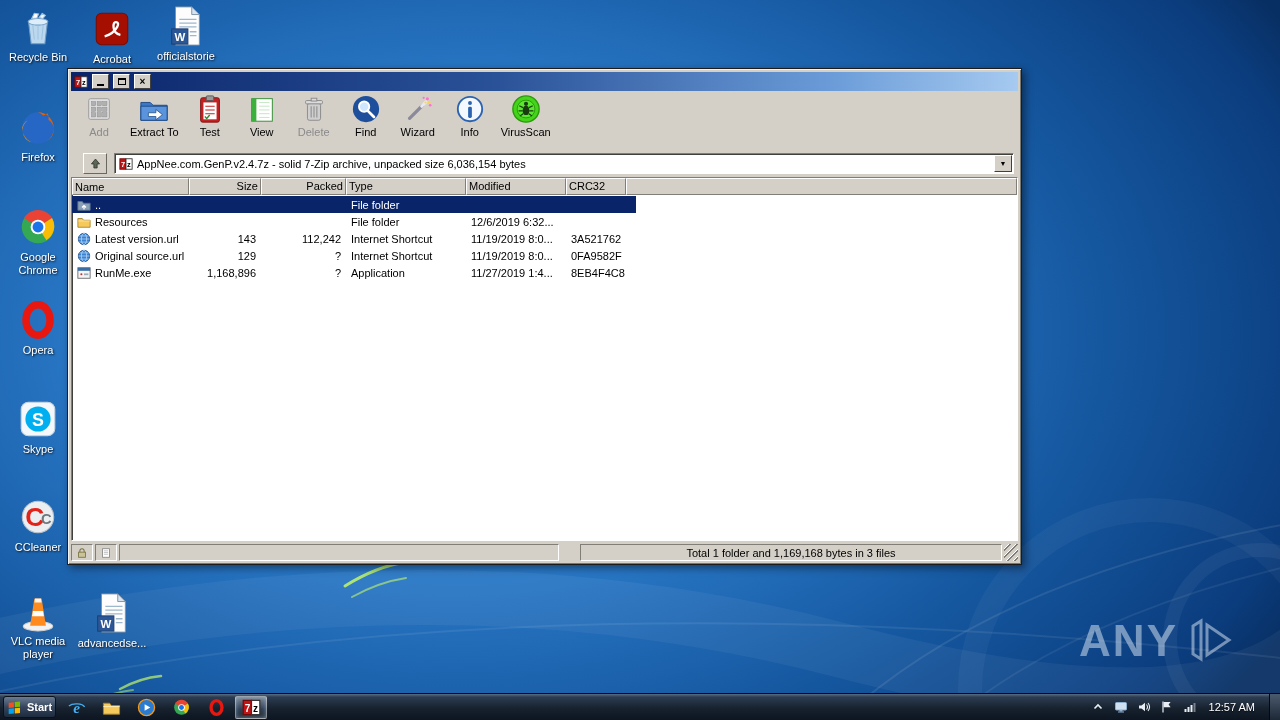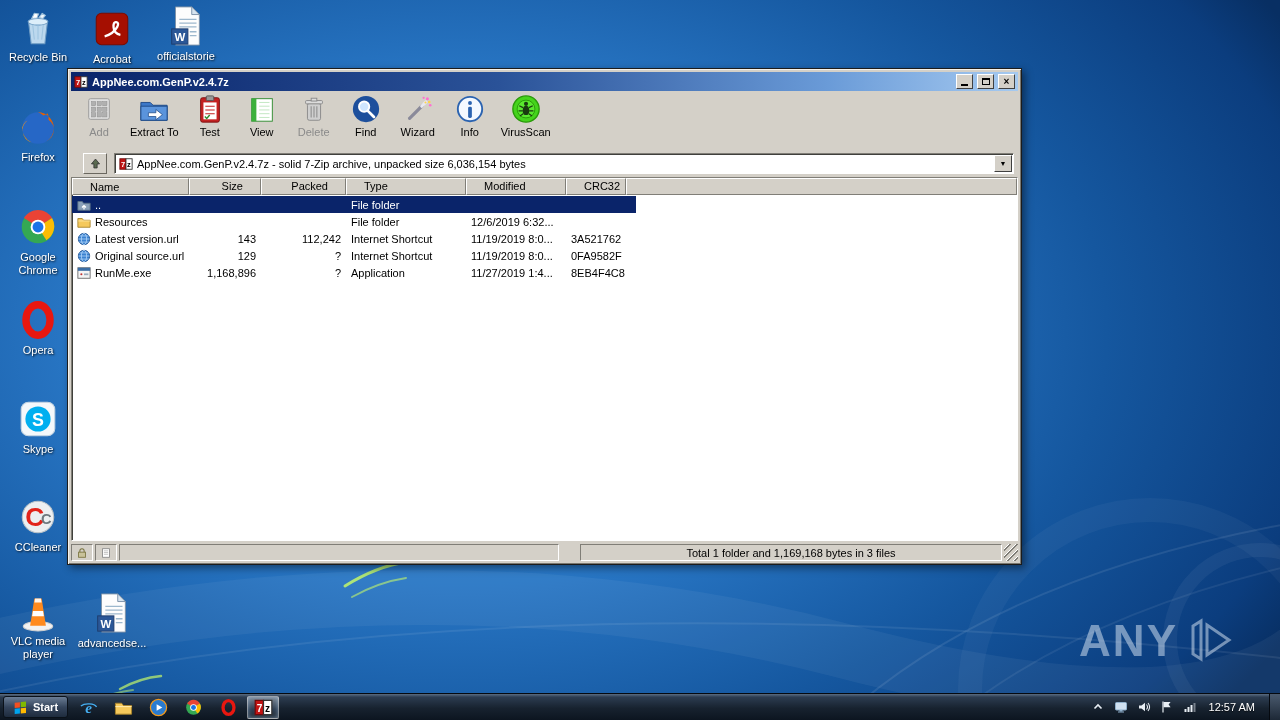--- a/index.html
+++ b/index.html
@@ -46,21 +46,21 @@
   .combo { flex:1; height:21px; background:#fff; border:1px solid; border-color:#807e77 #fff #fff #807e77;
     box-shadow: inset 1px 1px 0 #40403c; display:flex; align-items:center; gap:4px; padding:0 1px 0 4px; }
   .combo-icon { width:14px; height:14px; } .combo-icon svg{width:100%;height:100%;display:block;}
   .combo-text { flex:1; white-space:nowrap; overflow:hidden; }
   .combo-drop { width:18px; height:17px; background:#d4d0c8; border:1px solid; border-color:#fff #404040 #404040 #fff;
     display:flex; align-items:center; justify-content:center; font-size:7px; color:#000; cursor:default; }
 
   .list-wrap { flex:1; background:#fff; border:1px solid; border-color:#807e77 #fff #fff #807e77;
     box-shadow: inset 1px 1px 0 #40403c; display:flex; flex-direction:column; overflow:hidden; }
   .hdr-row { height:17px; flex:0 0 17px; display:flex; background:#d4d0c8; }
-  .hdr-cell { border:1px solid; border-color:#fff #807e77 #807e77 #fff; padding:1px 17px; font-size:11px;
+  .hdr-cell { border:1px solid; border-color:#fff #807e77 #807e77 #fff; padding:1px 2px; font-size:11px;
     white-space:nowrap; overflow:hidden; cursor:default; }
   .hdr-fill { flex:1; }
   .rows { flex:1; padding-top:1px; }
   .frow { height:17px; display:flex; cursor:default; }
   .frow-cells { width:564px; display:flex; align-items:center; }
   .frow-cells.selected { background:#0a246a; color:#fff; }
   .fcell { padding:0 5px; white-space:nowrap; overflow:hidden; }
   .c-name { width:117px; display:flex; align-items:center; gap:4px; }
   .c-size { width:72px; } .c-packed { width:85px; } .c-type { width:120px; } .c-mod { width:100px; } .c-crc { width:60px; }
   .num { text-align:right; }
@@ -77,21 +77,21 @@
 
   
   .watermark { position:absolute; right:46px; bottom:54px; z-index:2; display:flex; align-items:flex-start; gap:8px;
     color:rgba(206,221,236,.55); font-weight:bold; font-size:44px; letter-spacing:2px; }
   .wm-logo { width:48px; height:48px; } .wm-logo svg { width:100%; height:100%; display:block; }
 
   
   .taskbar { position:absolute; left:0; bottom:0; width:1280px; height:27px; z-index:10;
     background:linear-gradient(#5a6c82 0%, #2c3c50 12%, #17222f 55%, #0c1520 100%);
     border-top:1px solid #05090f; display:flex; align-items:center; padding:0 0 0 3px; gap:4px; }
-  .start-btn { height:22px; display:flex; align-items:center; gap:5px; padding:0 9px; border-radius:3px;
+  .start-btn { height:22px; display:flex; align-items:center; gap:5px; padding:0 3px; border-radius:3px;
     background:linear-gradient(#6a7c94,#35455c 50%,#1e2c3e); border:1px solid #0a1119; color:#fff; font-weight:bold;
     font-size:11px; font-family:"Liberation Sans",sans-serif; cursor:default; }
   .flag { width:15px; height:15px; } .flag svg { width:100%; height:100%; display:block; }
   #task-icons { display:flex; align-items:center; gap:3px; }
   .task-icon { width:32px; height:23px; display:flex; align-items:center; justify-content:center; border-radius:2px; cursor:default; }
   .task-icon svg { width:19px; height:19px; }
   .task-icon.active { background:linear-gradient(rgba(255,255,255,.38),rgba(160,200,255,.18) 60%,rgba(255,255,255,.10));
     border:1px solid rgba(255,255,255,.45); box-shadow: inset 0 0 4px rgba(180,220,255,.5); }
   .tray { margin-left:auto; display:flex; align-items:center; gap:7px; padding-right:0; height:100%; }
   .tray-icon { width:16px; height:16px; display:flex; align-items:center; justify-content:center; cursor:default; }
@@ -238,21 +238,20 @@
   <div class="win">
     <div class="titlebar">
       <span class="t-icon">
           <svg viewBox="0 0 16 16">
             <rect x="1" y="2" width="7" height="12" fill="#c21414" stroke="#6e0a0a"></rect>
             <rect x="8" y="2" width="7" height="12" fill="#ffffff" stroke="#333333"></rect>
             <text x="4.6" y="11.6" font-size="8.5" font-weight="bold" fill="#ffffff" text-anchor="middle" font-family="Liberation Sans, sans-serif">7</text>
             <text x="11.4" y="11.6" font-size="8.5" font-weight="bold" fill="#000000" text-anchor="middle" font-family="Liberation Sans, sans-serif">z</text>
           </svg>
         </span>
-      <span class="title-text">AppNee.com.GenP.v2.4.7z</span>
       <span class="tb-btn">
           <span class="minbar"></span>
         </span>
       <span class="tb-btn">
           <span class="maxbox"></span>
         </span>
       <span class="tb-btn">×</span>
     </div>
 
 

